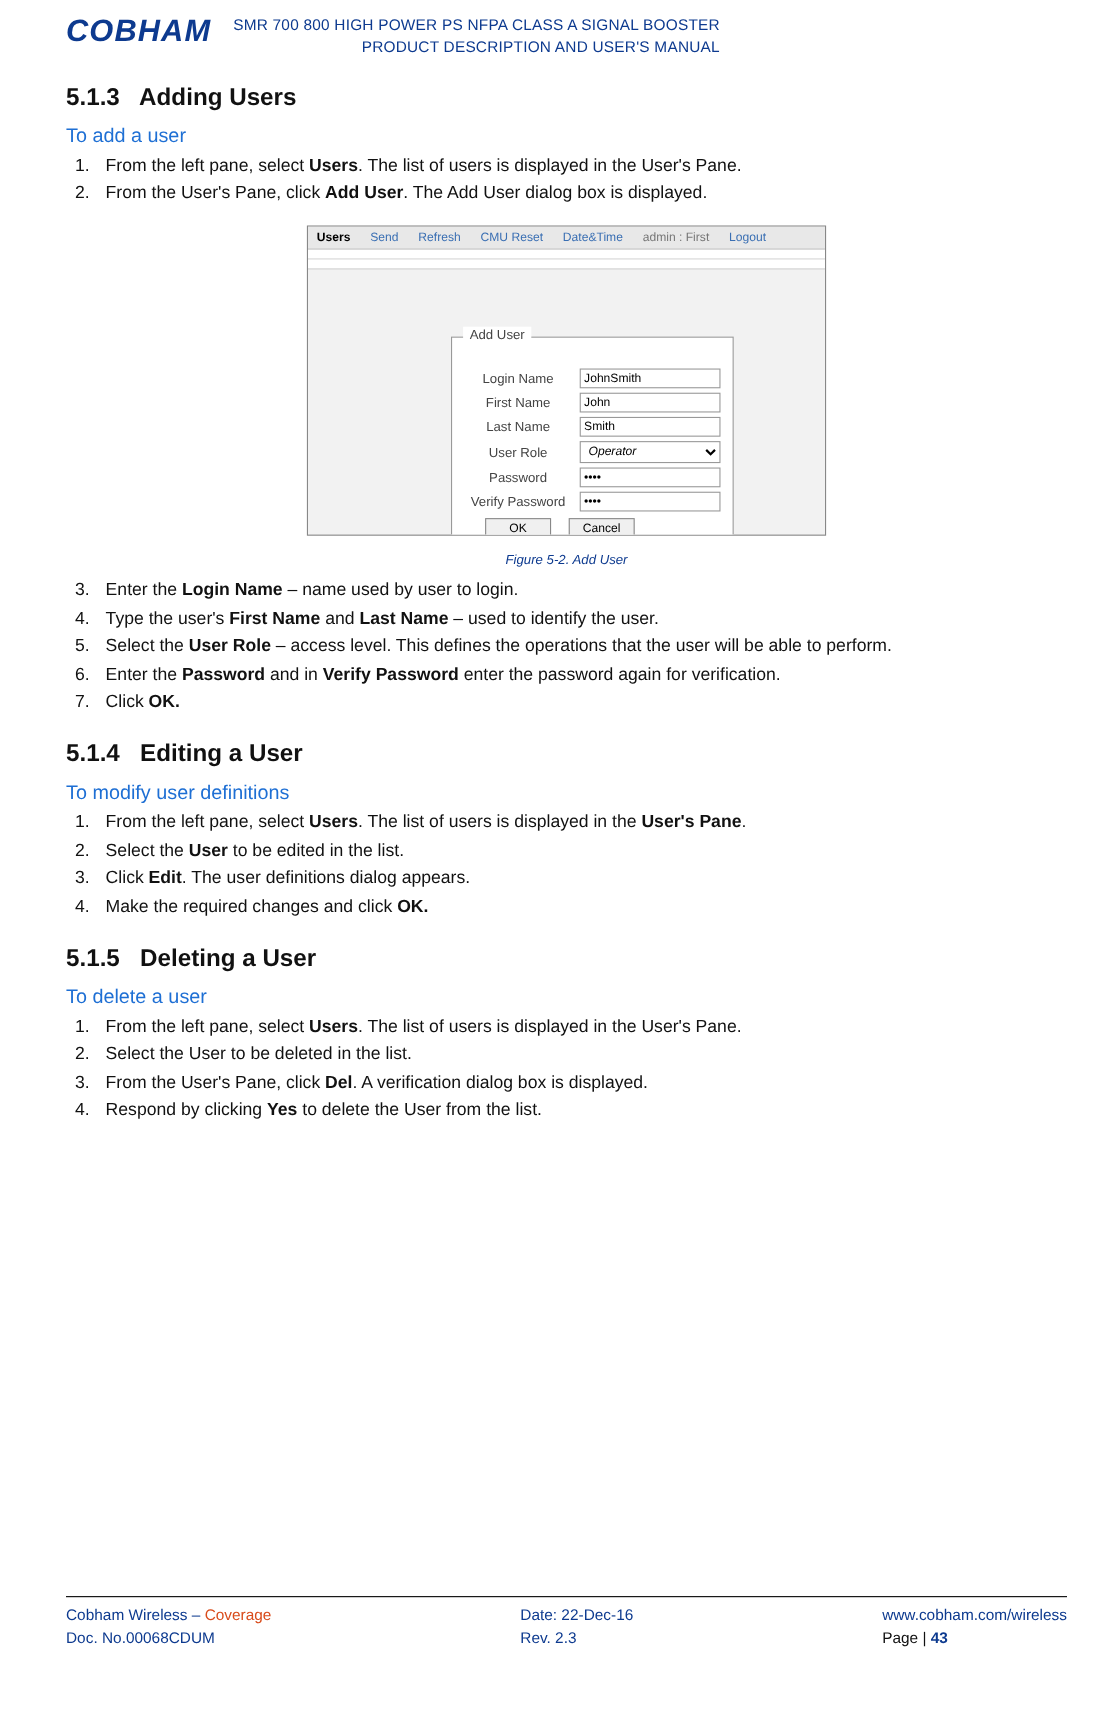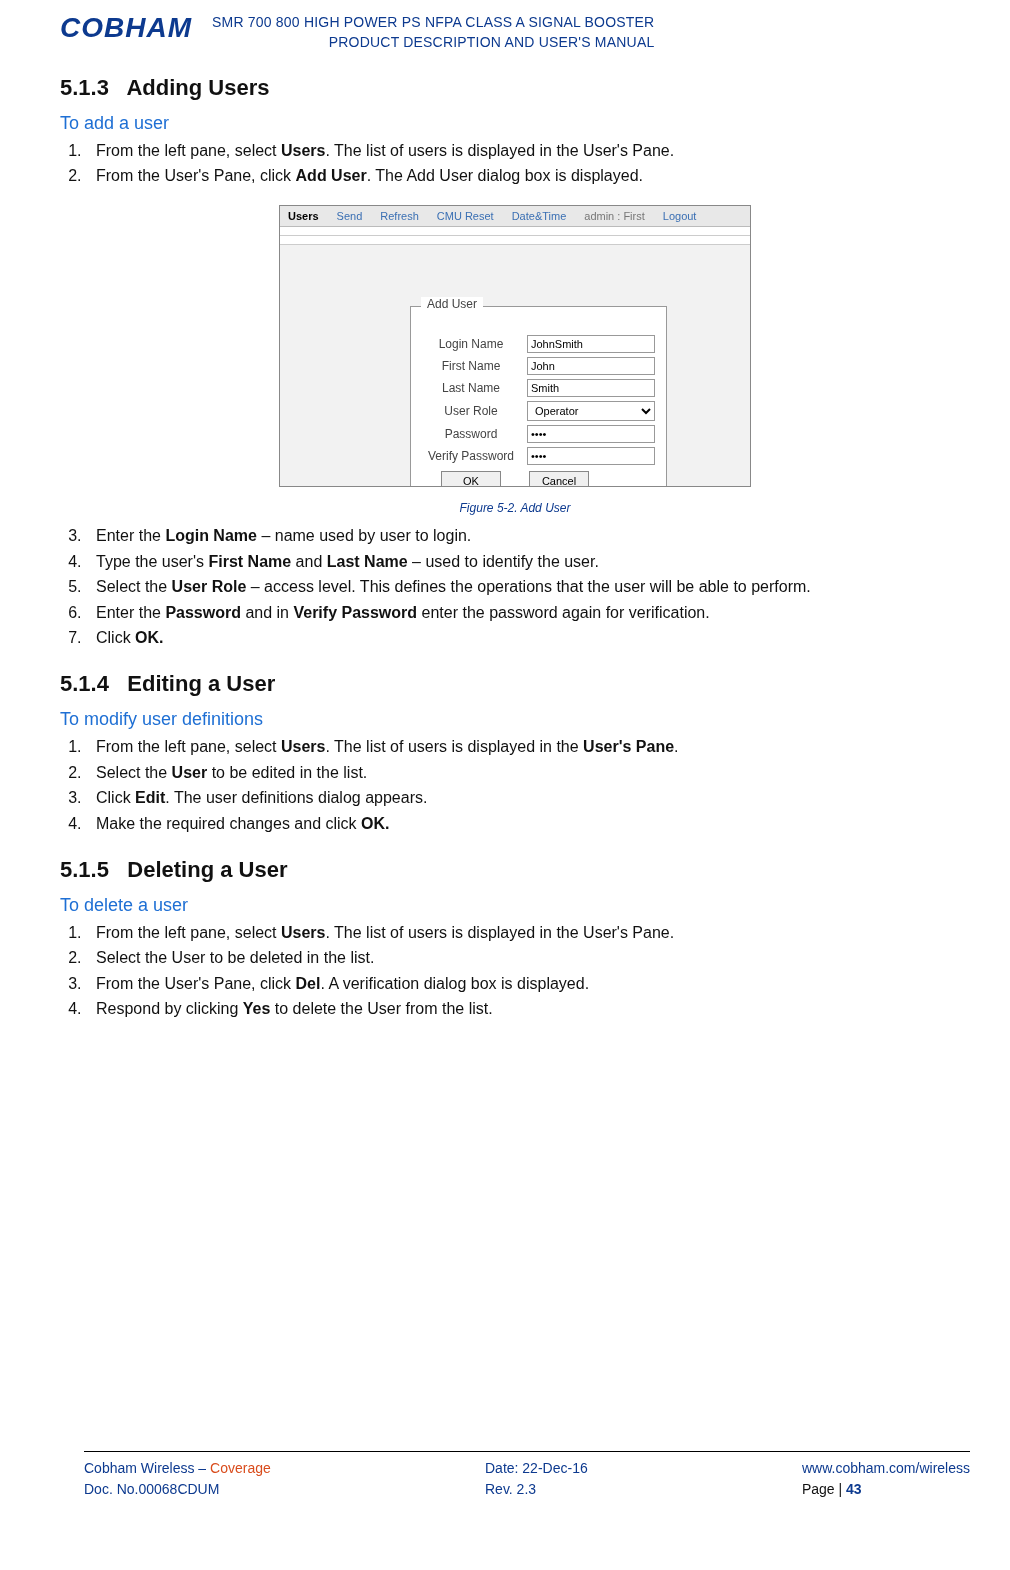--- a/index.html
+++ b/index.html
@@ -132,24 +132,25 @@
       font-size: 11px;
       height: 16px;
       width: 120px;
       border: 1px solid #999;
       padding: 0 3px;
       background: #fff;
       box-sizing: content-box;
     }
     .dialog select {
       height: 18px;
+      font-style: italic;
     }
     .dialog .btns {
       display: flex;
-      gap: 28px;
+      gap: 16px;
       margin-top: 6px;
       padding-left: 20px;
     }
     .dialog button {
       font-size: 11px;
       width: 60px;
       height: 20px;
       border: 1px solid #888;
       background: #f0f0f0;
     }
@@ -163,21 +164,20 @@
       position: absolute;
       left: 60px;
       right: 40px;
       bottom: 20px;
       border-top: 1px solid #000;
       padding-top: 6px;
       display: flex;
       justify-content: space-between;
       font-size: 14px;
       line-height: 1.5;
-      margin-left: 24px;
     }
     .footer .f-left { color: #0d3a8f; }
     .footer .f-left .cov { color: #d94c1c; }
     .footer .f-mid { color: #0d3a8f; text-align: left; }
     .footer .f-right { color: #0d3a8f; text-align: left; }
     .footer .f-right .page-lbl { color: #111; }
     .footer .f-right .page-num { color: #0d3a8f; font-weight: 700; }
   </style>
 </head>
 <body>

